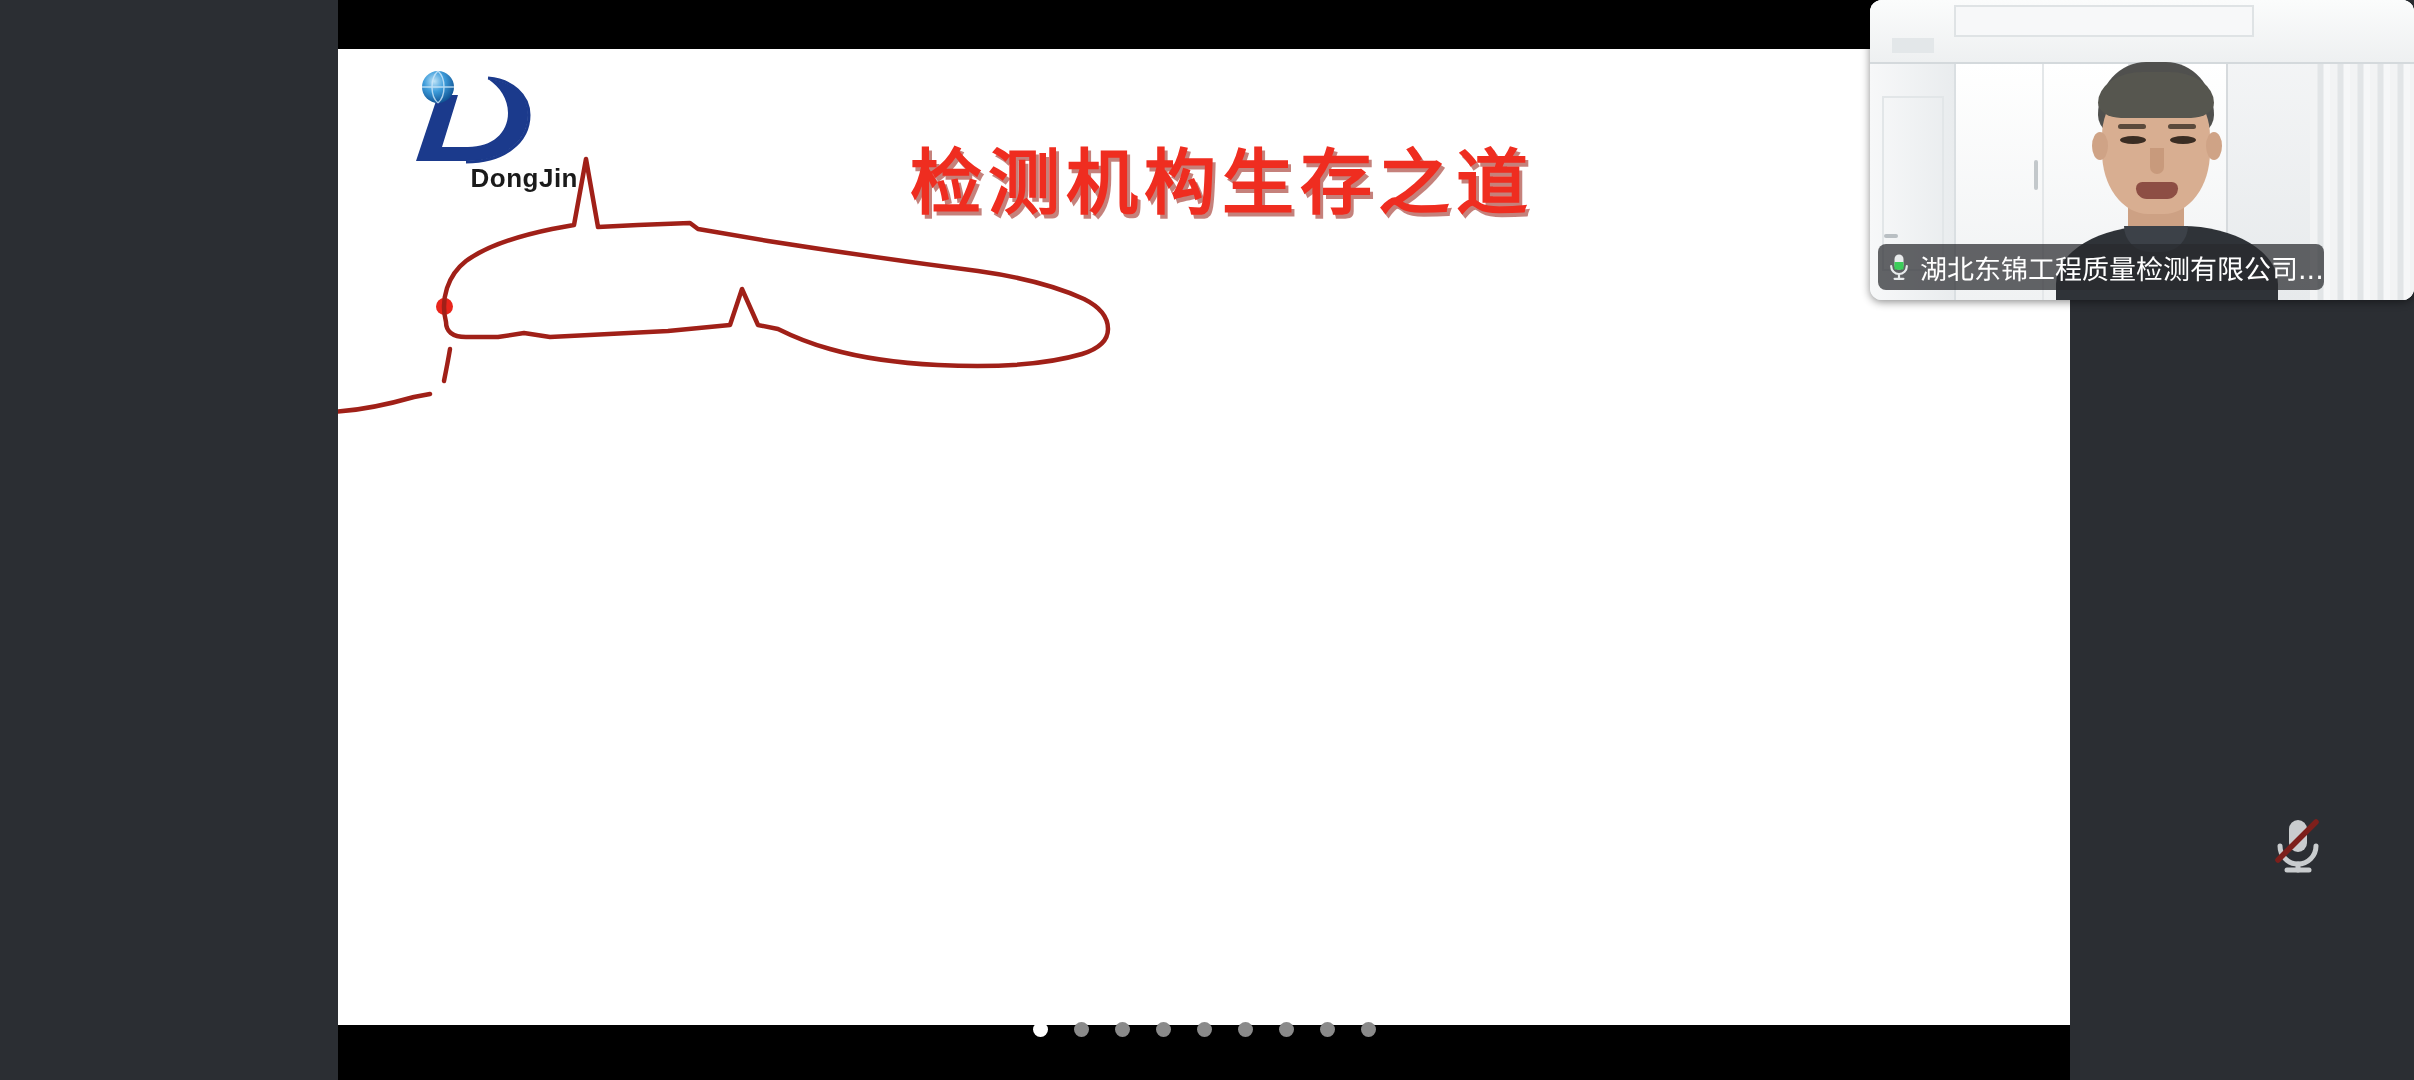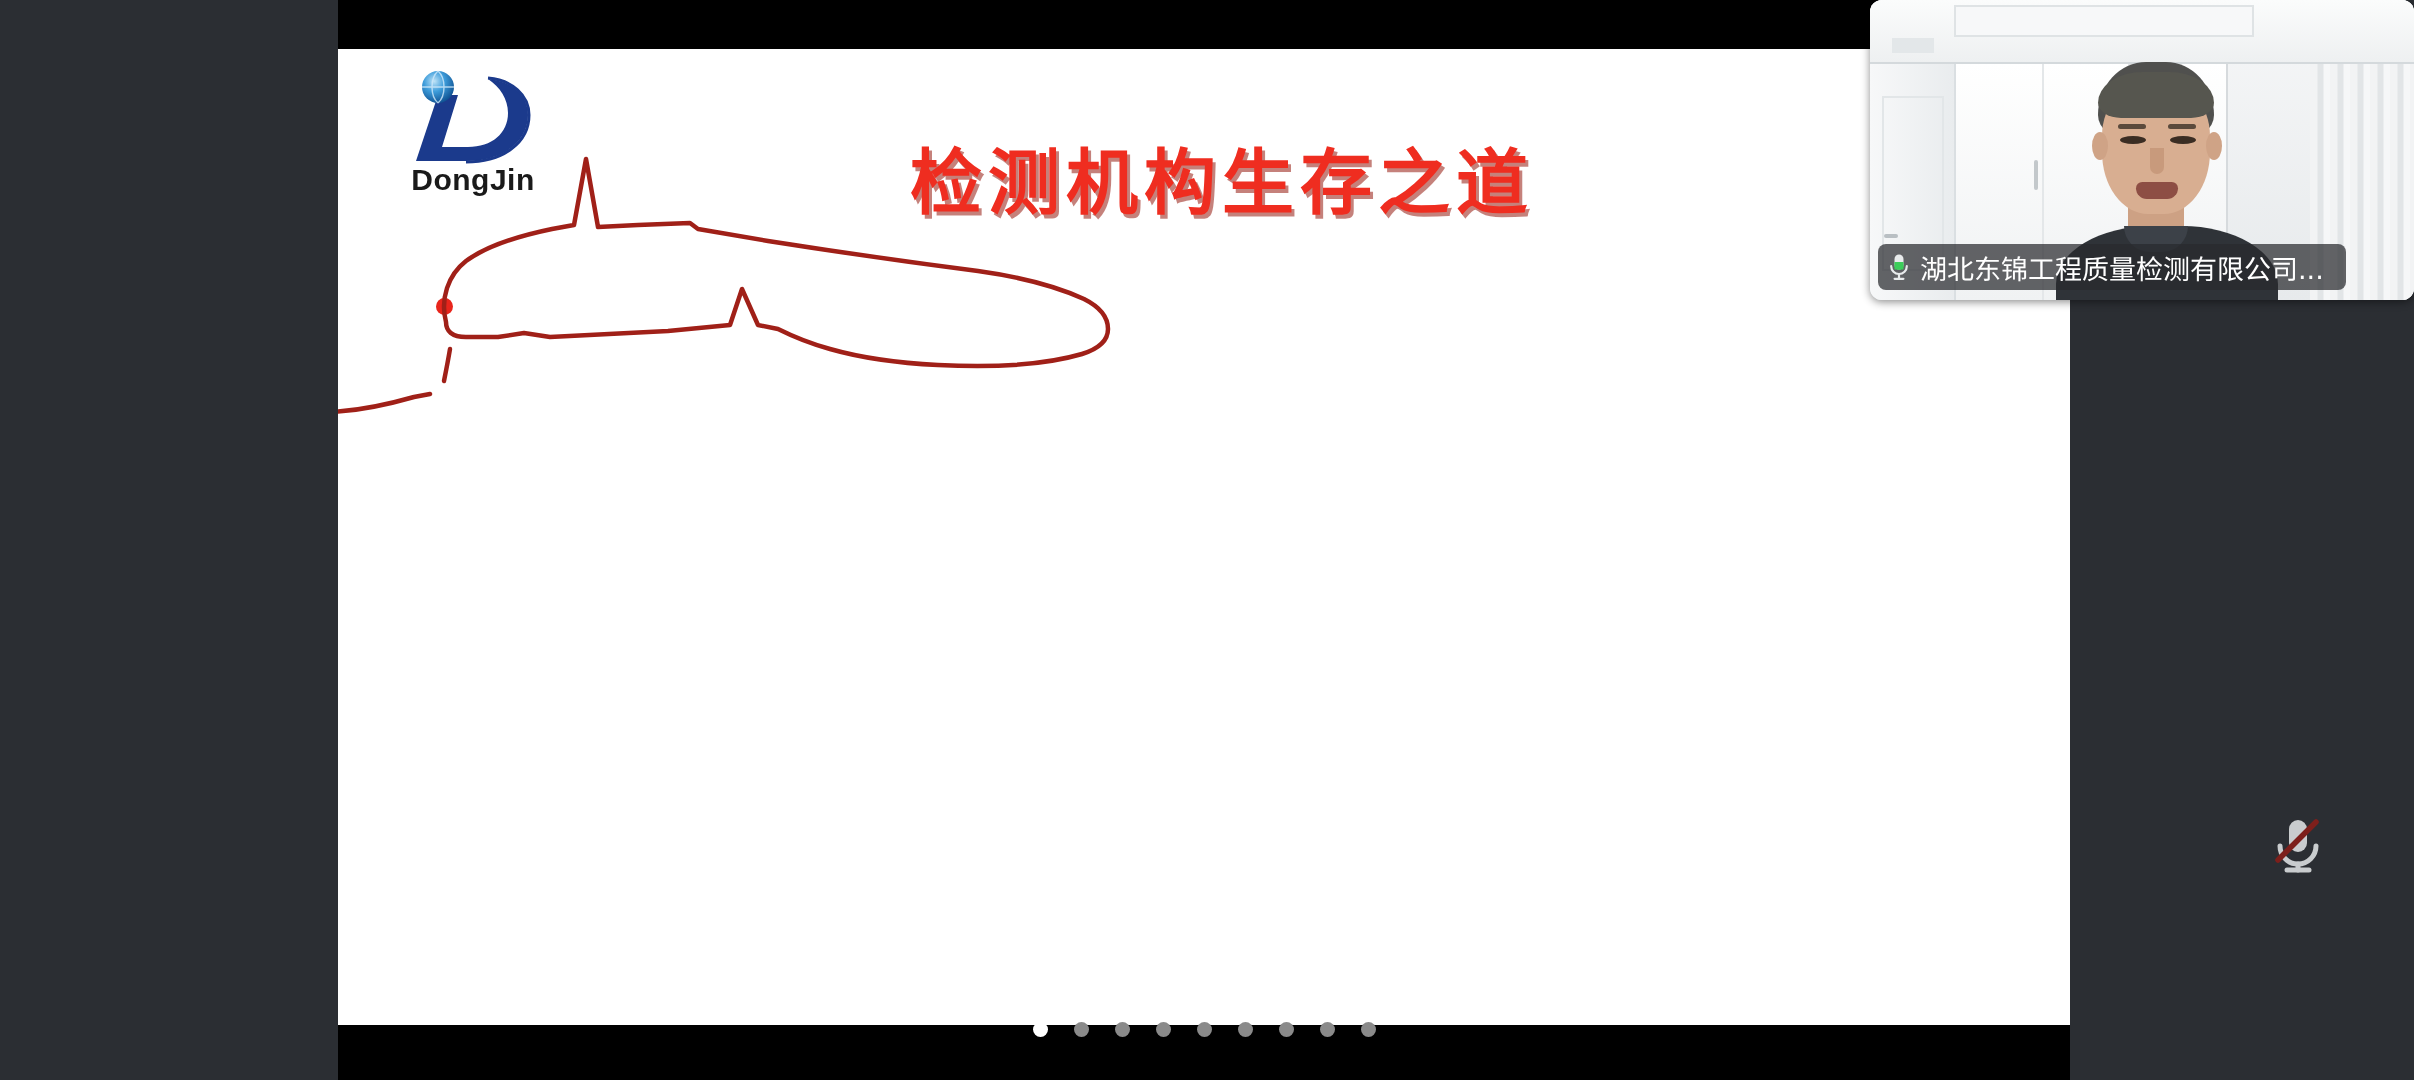--- a/index.html
+++ b/index.html
@@ -39,22 +39,22 @@
   .logo {
     position: absolute;
     left: 30px;  top: 18px;
     width: 210px; height: 135px;
   }
   .logo-mark { position: absolute; left: 28px; top: 2px; width: 150px; height: 95px; }
   .logo-text {
     position: absolute;
     left: 0; top: 96px;
     width: 210px;
-    text-align: center;
-    font-size: 30px;
+    text-align: right;
+    font-size: 26px;
     font-weight: 700;
     letter-spacing: 0.5px;
     color: #1a1a1a;
     font-family: "Liberation Sans", "DejaVu Sans", sans-serif;
   }
 
   
   .slide-title {
     position: absolute;
     left: 0; top: 75px;
@@ -249,21 +249,21 @@
 
   
   .name-pill {
     position: absolute;
     left: 8px; bottom: 10px;
     max-width: 528px;
     height: 46px;
     display: flex;
     align-items: center;
     gap: 10px;
-    padding: 0 22px 0 10px;
+    padding: 0 0 0 10px;
     border-radius: 8px;
     background: rgba(40, 42, 46, 0.72);
   }
   .mic-on-icon { width: 22px; height: 28px; flex: none; }
   .name-text {
     font-size: 27px;
     color: #ffffff;
     white-space: nowrap;
     overflow: hidden;
     text-overflow: ellipsis;

